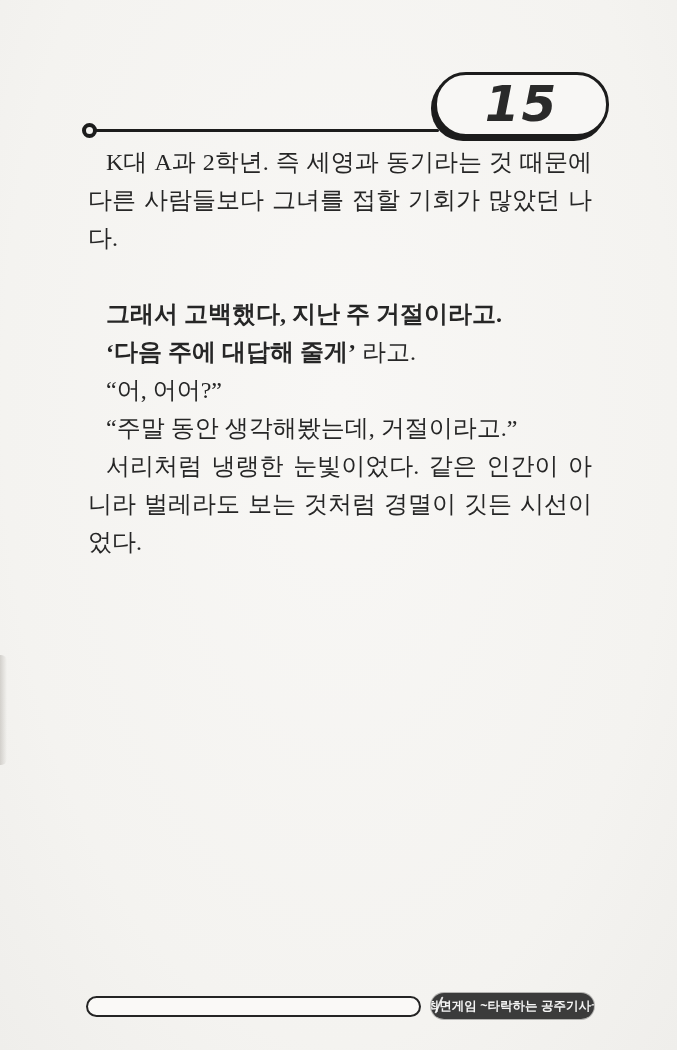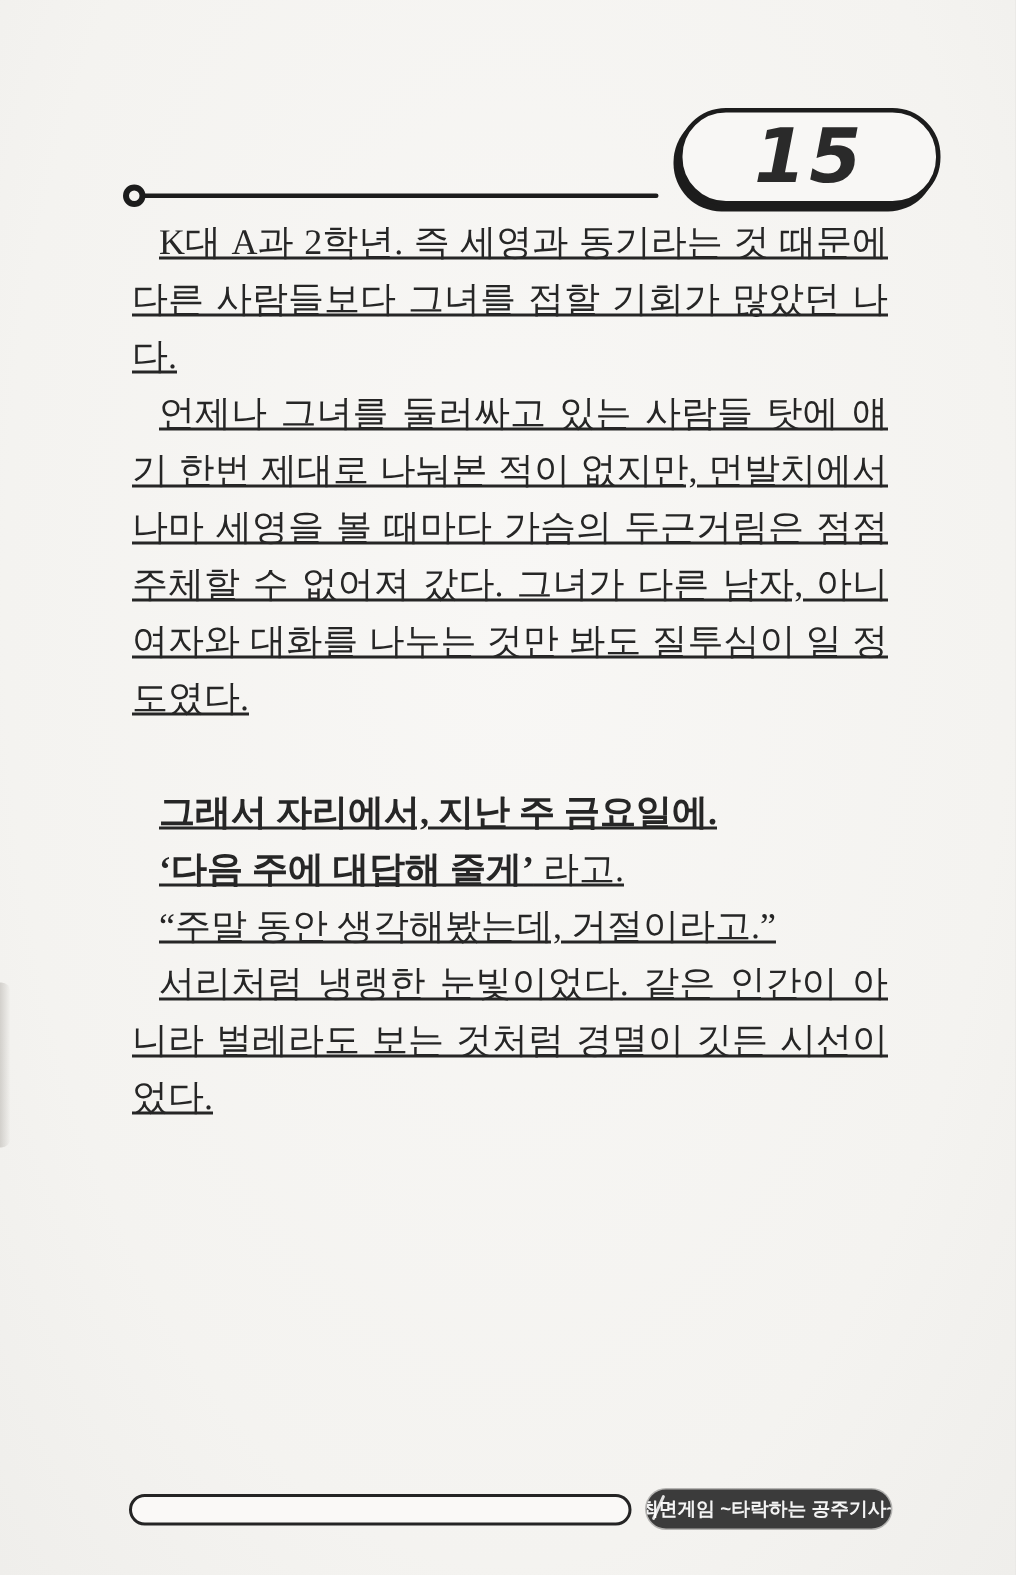--- a/index.html
+++ b/index.html
@@ -22,21 +22,21 @@
     border: 4px solid #1c1c1c; border-radius: 50%;
     background: transparent;
   }
   .header-rule {
     position: absolute; left: 94px; top: 129px;
     width: 345px; height: 3px;
     background: #1c1c1c;
     border-radius: 2px;
   }
   .page-number-pill {
-    position: absolute; left: 452px; top: 72px;
+    position: absolute; left: 434px; top: 72px;
     width: 169px; height: 59px;
     border: 3px solid #1c1c1c;
     border-radius: 32px;
     background: #f8f7f5;
     box-shadow: -3px 4px 0 0 #1c1c1c;
     display: flex; align-items: center; justify-content: center;
   }
   .page-number {
     font-family: "DejaVu Sans", "Liberation Sans", sans-serif;
     font-style: italic; font-weight: bold;
@@ -50,21 +50,20 @@
     position: absolute; left: 88px; top: 143px;
     width: 504px;
     font-size: 24px; line-height: 38px;
     text-align: justify;
     word-break: normal;
     letter-spacing: 0px;
   }
   .text-block p {
     margin: 0;
     text-indent: 18px;
-    text-decoration: underline;
   }
   .text-block p.gap-before { margin-top: 38px; }
   .text-block .bold { font-weight: bold; }
   
   .footer-outline-pill {
     position: absolute; left: 86px; top: 996px;
     width: 331px; height: 17px;
     border: 2px solid #242424;
     border-radius: 11px;
     background: #faf9f7;
@@ -109,23 +108,23 @@
   <div>
     <div class="header-ring"></div>
     <div class="header-rule" style="background: rgb(28, 28, 28);"></div>
     <div class="page-number-pill">
       <span class="page-number">15</span>
     </div>
   </div>
 
   <div class="text-block">
       <p><span>K대 A과 2학년. 즉 세영과 동기라는 것 때문에 다른 사람들보다 그녀를 접할 기회가 많았던 나다.</span></p>
-      <p><span>언제나 그녀를 둘러싸고 있는 사람들 탓에 얘기 한번 제대로 나눠본 적이 없지만, 먼발치에서나마 세영을 볼 때마다 가슴의 두근거림은 점점 주체할 수 없어져 갔다. 그녀가 다른 남자, 아니 여자와 대화를 나누는 것만 봐도 질투심이 일 정도였다.</span></p>
-      <p class="gap-before"><span class="bold">그래서 자리에서, 지난 주 금요일에.</span></p>
+      <p class="gap-before"><span class="bold">그래서 고백했다, 지난 주 거절이라고.</span></p>
       <p><span class="bold">‘다음 주에 대답해 줄게’</span><span> 라고.</span></p>
+      <p><span>“어, 어어?”</span></p>
       <p><span>“주말 동안 생각해봤는데, 거절이라고.”</span></p>
       <p><span>서리처럼 냉랭한 눈빛이었다. 같은 인간이 아니라 벌레라도 보는 것처럼 경멸이 깃든 시선이었다.</span></p>
     </div>
 
   <div class="scan-smudge"></div>
 
   <div>
     <div class="footer-outline-pill"></div>
     <div class="series-title-badge" style="background: rgb(59, 59, 59);">
       <div class="badge-highlight"></div>

